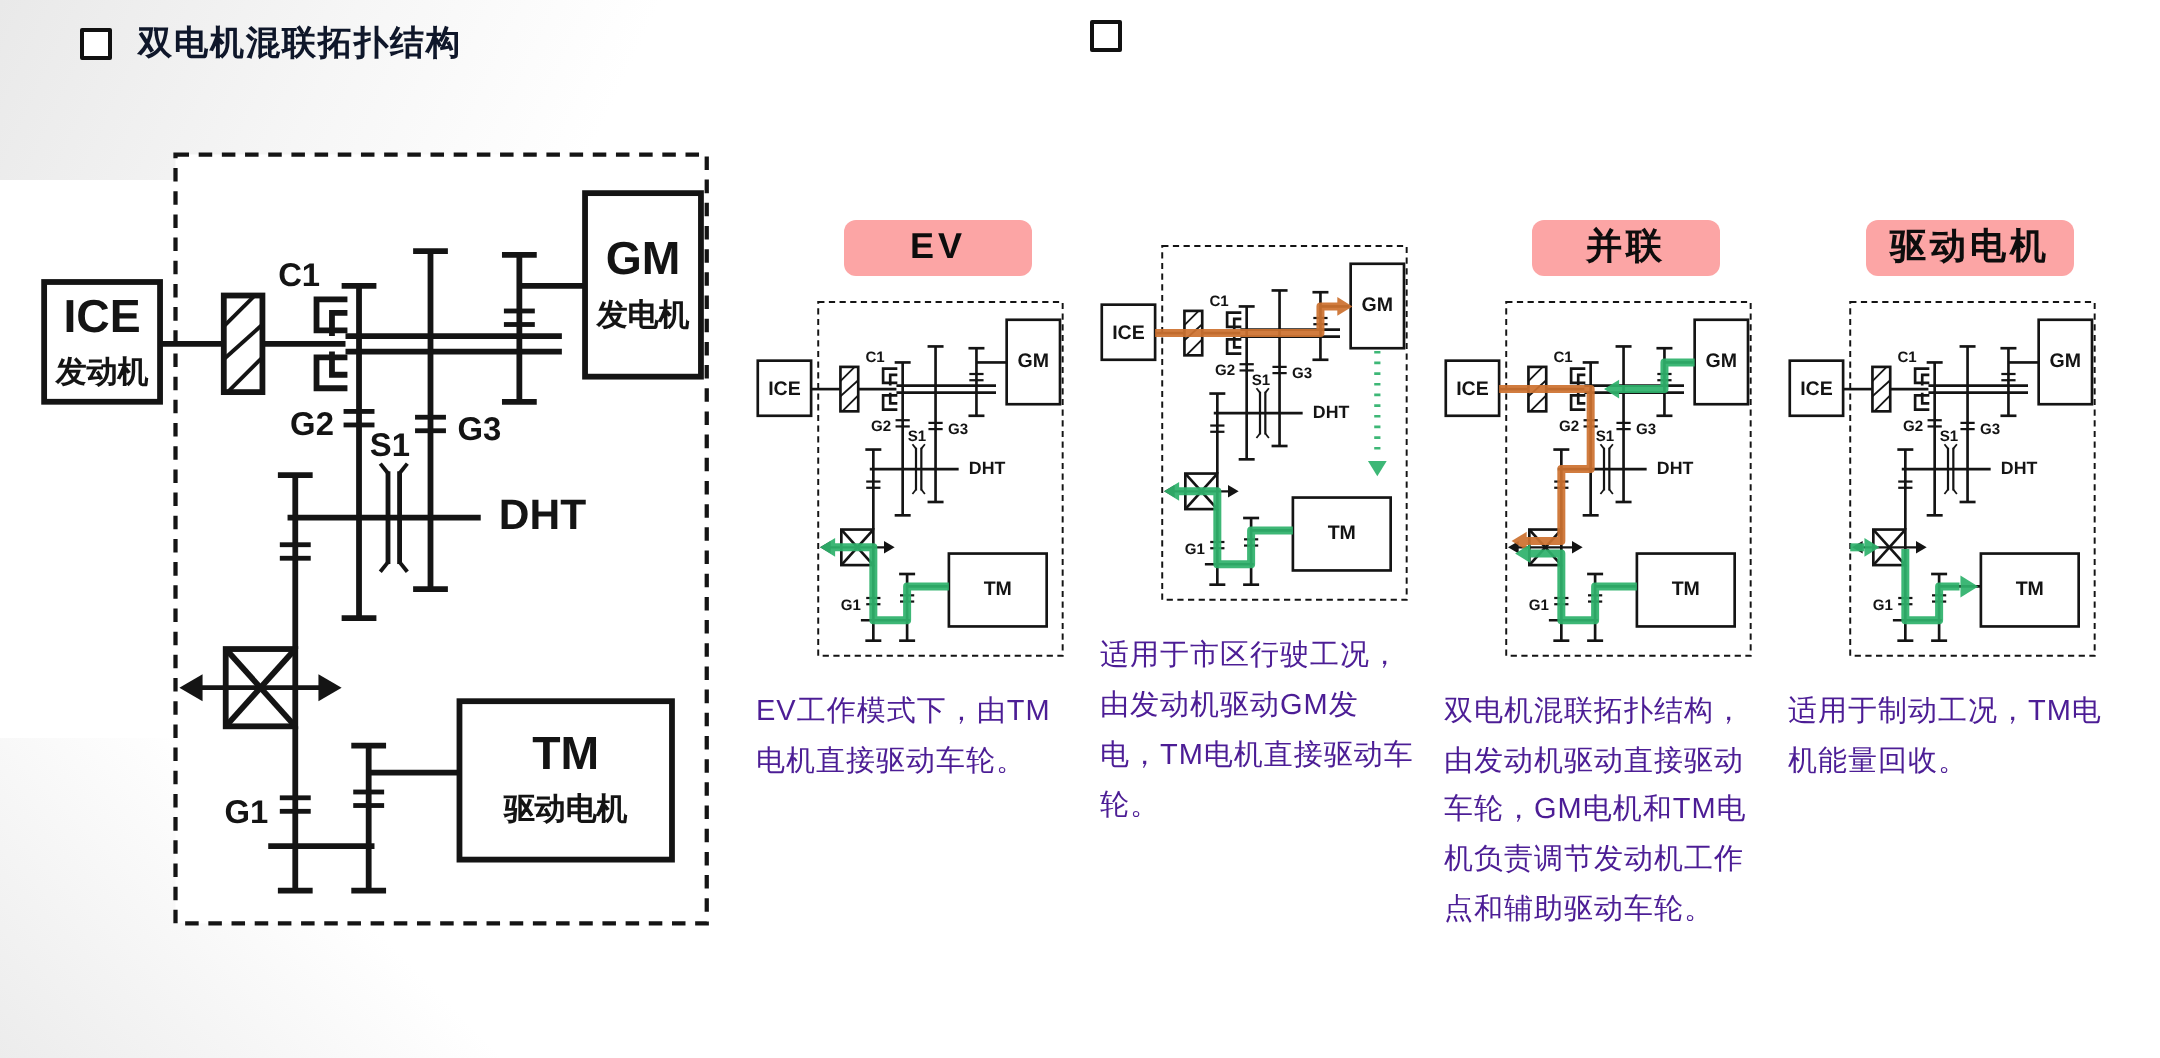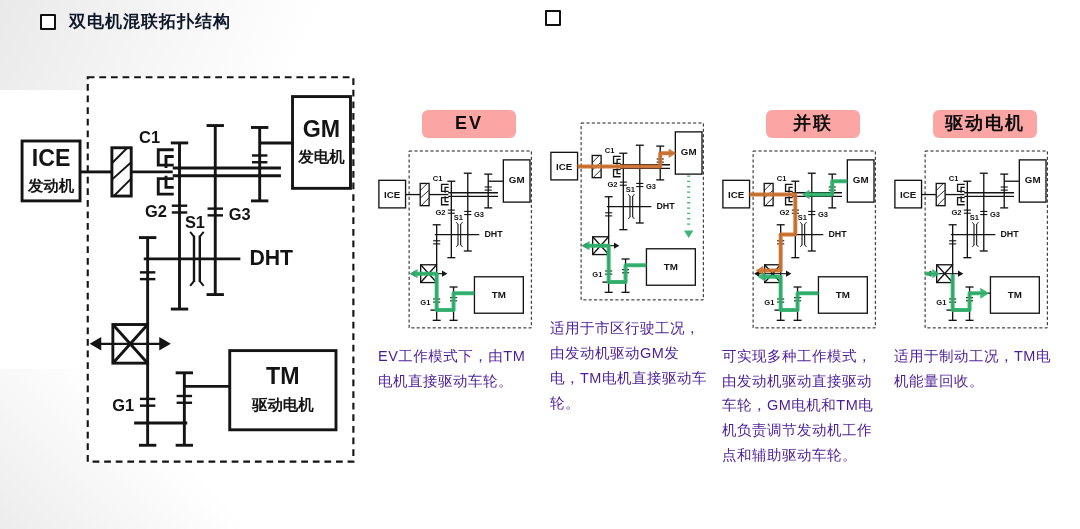--- a/index.html
+++ b/index.html
@@ -374,21 +374,21 @@
           </g>
           <g fill="none" stroke="#2fb26c" stroke-width="9" stroke-linejoin="round" opacity="0.93">
             <path d="M282,90 H248 V120 H194"></path>
             <polygon points="180,120 197,109.46000000000001 197,130.54" fill="#2fb26c" stroke="none"></polygon>
           </g>
           <g fill="none" stroke="#2fb26c" stroke-width="9" stroke-linejoin="round" opacity="0.93">
             <path d="M217,342 H170 V380 H132 V305 H94"></path>
             <polygon points="80,305 97,294.46 97,315.54" fill="#2fb26c" stroke="none"></polygon>
           </g>
         </svg>
-      <div class="caption">可实现多种工作模式，由发动机驱动直接驱动车轮，GM电机和TM电机负责调节发动机工作点和辅助驱动车轮。</div>
+      <div class="caption">双电机混联拓扑结构，由发动机驱动直接驱动车轮，GM电机和TM电机负责调节发动机工作点和辅助驱动车轮。</div>
     </div>
 
     <div class="mode-card">
       <div class="tab-wrap">
         <div class="mode-tab">驱动电机</div>
       </div>
       <svg class="mini-diagram" viewBox="0 0 360 440">
           <g stroke="#141414" stroke-width="3" fill="none">
             <rect x="70" y="22" width="275" height="398" fill="#fff" stroke-dasharray="7 5" stroke-width="2.2"></rect>
             <rect x="2" y="88" width="60" height="62" fill="#fff"></rect>

